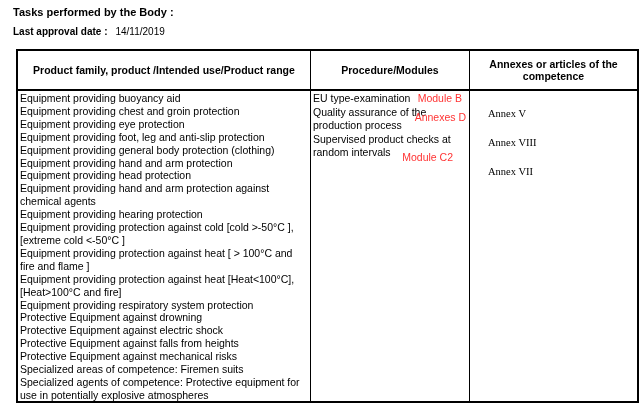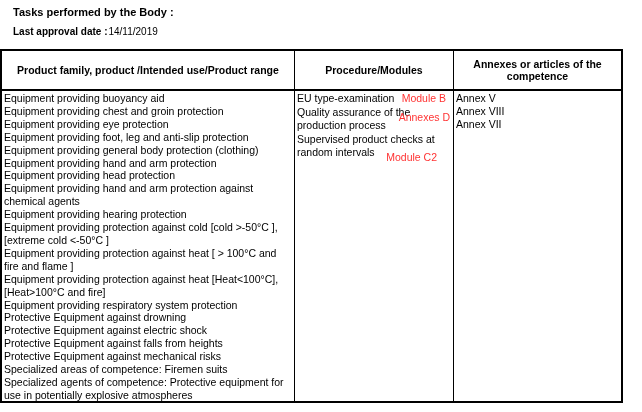--- a/index.html
+++ b/index.html
@@ -15,25 +15,25 @@
     left: 13px; top: 6px;
     font-size: 11px;
     font-weight: bold;
   }
   .approval-line {
     position: absolute;
     left: 13px; top: 26px;
     font-size: 10px;
   }
   .approval-line .lbl { font-weight: bold; }
-  .approval-line .val { margin-left: 1px; }
+  .approval-line .val { margin-left: 8px; }
 
   .tasks-table {
     position: absolute;
-    left: 0; top: 49px;
+    left: 16px; top: 49px;
     width: 623px; height: 354px;
     border: 2px solid #000;
     display: grid;
     grid-template-columns: 293px 159px 1fr;
     grid-template-rows: 40px 1fr;
     background: #fff;
   }
   .hcell {
     display: flex;
     align-items: center;
@@ -50,21 +50,21 @@
   .hcell.last { border-right: none; }
   .bcell {
     border-right: 1px solid #000;
     padding: 1px 2px;
     font-size: 10.5px;
     line-height: 12.9px;
     overflow: hidden;
   }
   .bcell.last { border-right: none; }
   .products p { margin: 0; }
-  .annexes p { margin: 0; }
+  .annexes p { margin: 16px; font-family: Liberation Serif, serif; }
 
   .procs > div.proc-block {
     position: relative;
     margin-bottom: 1px;
   }
   .module-label {
     position: absolute;
     color: var(--module-red, #ff3333);
     white-space: nowrap;
   }

